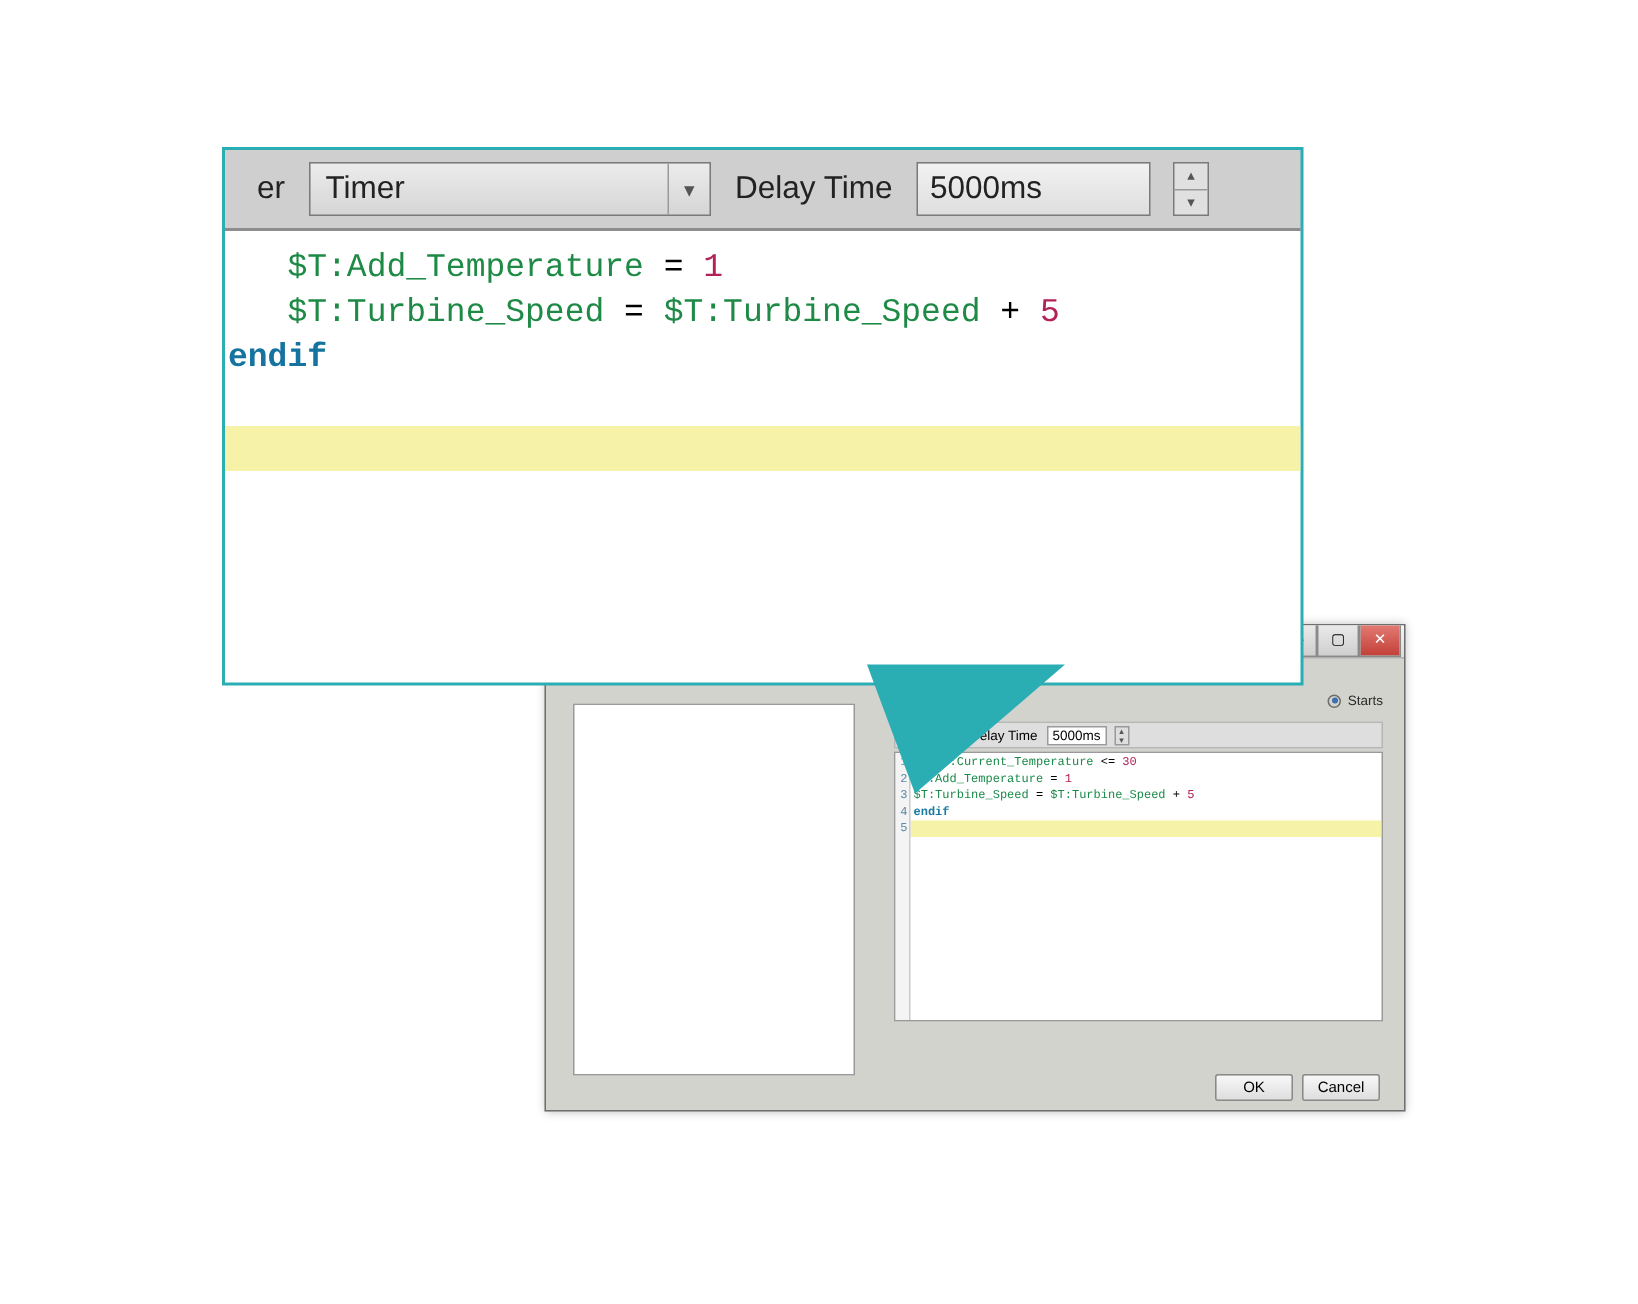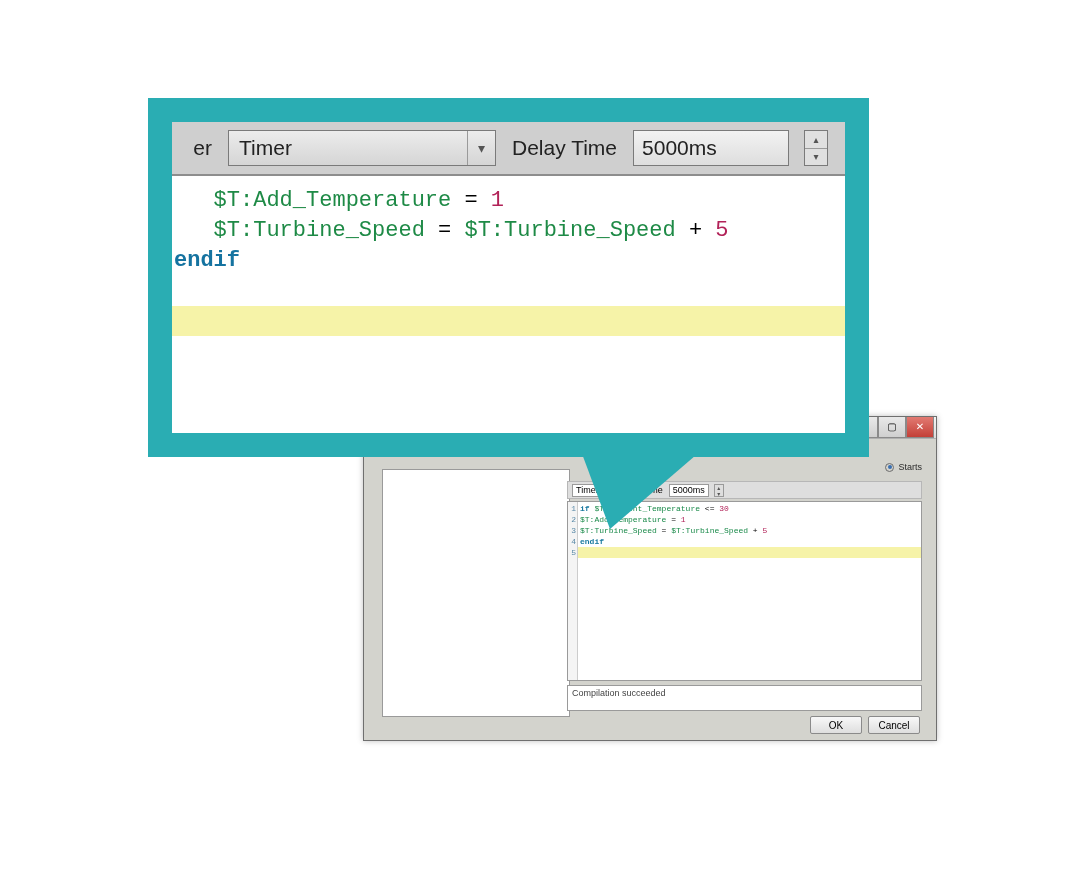--- a/index.html
+++ b/index.html
@@ -58,21 +58,21 @@
   }
   .leftbox {
     position: absolute;
     left: 4px; top: 10px; right: 0; bottom: 0;
     background: #ffffff;
     border: 1px solid #9a9a9a;
   }
 
   .right-pane {
     position: absolute;
-    left: 203px; top: 20px;
+    left: 232px; top: 20px;
     right: 14px; height: 258px;
   }
 
   .opt-row {
     position: absolute;
     right: 0; top: 0;
     height: 16px;
     display: flex;
     align-items: center;
     gap: 4px;
@@ -165,21 +165,21 @@
   }
 
   
   .callout {
     position: absolute;
     left: 148px;
     top: 98px;
     width: 721px;
     height: 359px;
     background: #2aadb3;
-    padding: 24px;
+    padding: 2px;
   }
   .callout::after {
     
     content: "";
     position: absolute;
     left: 430px;
     bottom: -72px;
     width: 0; height: 0;
     border-left: 32px solid transparent;
     border-right: 100px solid transparent;
@@ -306,23 +306,20 @@
           </div>
         <div class="lines" id="small-lines">
             <div><span class="tok-kw">if </span><span class="tok-var">$T:Current_Temperature</span><span class="tok-op"> &lt;= </span><span class="tok-num">30</span></div>
             <div><span>   </span><span class="tok-var">$T:Add_Temperature</span><span class="tok-op"> = </span><span class="tok-num">1</span></div>
             <div><span>   </span><span class="tok-var">$T:Turbine_Speed</span><span class="tok-op"> = </span><span class="tok-var">$T:Turbine_Speed</span><span class="tok-op"> + </span><span class="tok-num">5</span></div>
             <div><span class="tok-kw">endif</span></div>
             <div></div>
           </div>
       </div>
 
-      <div class="status-small">
-        <span>Compilation succeeded</span>
-      </div>
     </div>
 
     <div class="dlg-buttons">
       <button>OK</button>
       <button>Cancel</button>
     </div>
   </div>
 </div>
 
 <div class="callout">

